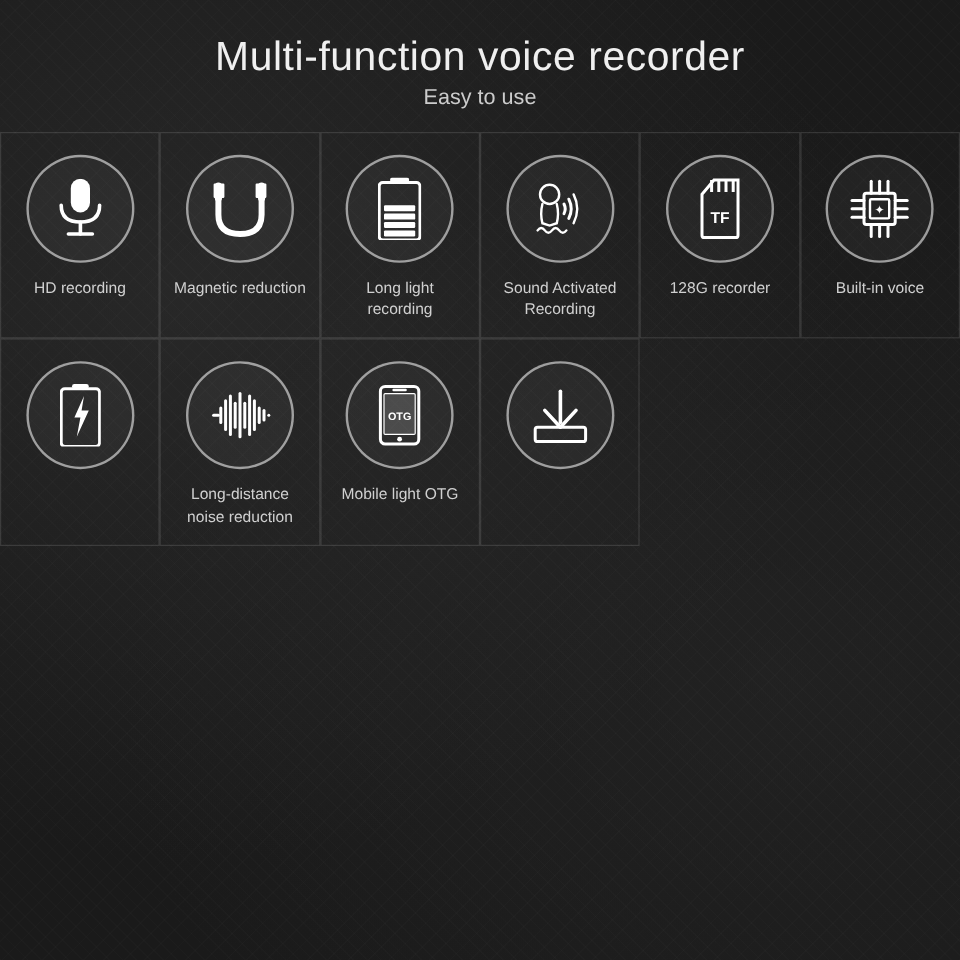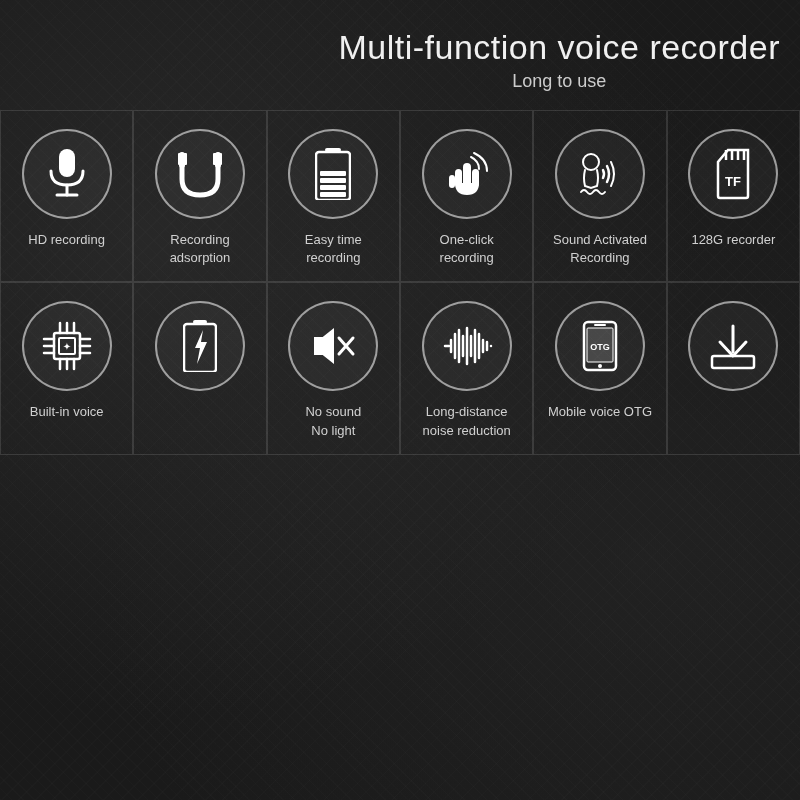--- a/index.html
+++ b/index.html
@@ -43,21 +43,21 @@
       pointer-events: none;
       z-index: 0;
     }
 
     .page-content {
       position: relative;
       z-index: 1;
       width: 100%;
       display: flex;
       flex-direction: column;
-      align-items: flex-end;
+      align-items: center;
       border-radius: 10px;
     }
 
     .header {
       text-align: center;
       padding: 28px 20px 8px;
     }
 
     .main-title {
       font-size: 34px;
@@ -114,21 +114,21 @@
       line-height: 1.4;
       font-weight: 400;
     }
   </style>
 </head>
 <body>
 
 <div class="page-content">
   <div class="header">
     <div class="main-title">Multi-function voice recorder</div>
-    <div class="sub-title">Long to use</div>
+    <div class="sub-title">Easy to use</div>
   </div>
 
   <div class="grid">
 
     <div class="grid-cell">
       <div class="icon-circle">
 
         <svg width="44" height="50" viewBox="0 0 44 50">
           <rect x="14" y="0" width="16" height="28" rx="8" fill="white"></rect>
           <path d="M6 22 Q6 36 22 36 Q38 36 38 22" stroke="white" stroke-width="3" fill="none" stroke-linecap="round"></path>
@@ -144,57 +144,38 @@
 
         <svg width="46" height="50" viewBox="0 0 46 50">
           <path d="M5 6 L5 30 Q5 46 23 46 Q41 46 41 30 L41 6" stroke="white" stroke-width="5" fill="none" stroke-linecap="round"></path>
           <line x1="5" y1="6" x2="5" y2="16" stroke="white" stroke-width="6" stroke-linecap="round"></line>
           <line x1="41" y1="6" x2="41" y2="16" stroke="white" stroke-width="6" stroke-linecap="round"></line>
           <line x1="5" y1="16" x2="5" y2="6" stroke="#333" stroke-width="3"></line>
           <rect x="1" y="4" width="9" height="12" rx="1" fill="white"></rect>
           <rect x="36" y="4" width="9" height="12" rx="1" fill="white"></rect>
         </svg>
       </div>
-      <div class="cell-label">Recording adsorption</div>
+      <div class="cell-label">Magnetic reduction</div>
     </div>
 
     <div class="grid-cell">
       <div class="icon-circle">
 
         <svg width="36" height="52" viewBox="0 0 36 52">
           <rect x="10" y="0" width="16" height="4" rx="2" fill="white"></rect>
           <rect x="1" y="4" width="34" height="48" rx="3" stroke="white" stroke-width="2.5" fill="none"></rect>
           <rect x="5" y="44" width="26" height="5" rx="1" fill="white"></rect>
           <rect x="5" y="37" width="26" height="5" rx="1" fill="white"></rect>
           <rect x="5" y="30" width="26" height="5" rx="1" fill="white"></rect>
           <rect x="5" y="23" width="26" height="5" rx="1" fill="white"></rect>
         </svg>
       </div>
-      <div class="cell-label">Easy time recording</div>
-    </div>
-
-    <div class="grid-cell">
-      <div class="icon-circle">
-
-        <svg width="44" height="50" viewBox="0 0 44 50">
-
-          <rect x="18" y="14" width="8" height="24" rx="4" fill="white"></rect>
-
-          <rect x="10" y="20" width="7" height="18" rx="3.5" fill="white"></rect>
-          <rect x="27" y="20" width="7" height="18" rx="3.5" fill="white"></rect>
-          <rect x="4" y="26" width="6" height="13" rx="3" fill="white"></rect>
-
-          <path d="M26 8 Q34 12 34 20" stroke="white" stroke-width="2" fill="none" stroke-linecap="round"></path>
-          <path d="M29 4 Q42 10 42 22" stroke="white" stroke-width="2" fill="none" stroke-linecap="round"></path>
-
-          <path d="M10 34 Q10 46 22 46 Q34 46 34 34" fill="white"></path>
-        </svg>
-      </div>
-      <div class="cell-label">One-click recording</div>
-    </div>
+      <div class="cell-label">Long light recording</div>
+    </div>
+
 
     <div class="grid-cell">
       <div class="icon-circle">
 
         <svg width="50" height="48" viewBox="0 0 50 48">
 
           <circle cx="16" cy="12" r="8" stroke="white" stroke-width="2" fill="none"></circle>
           <path d="M10 20 Q8 28 10 36 L16 38 L22 36 Q24 28 22 20" stroke="white" stroke-width="2" fill="none" stroke-linecap="round"></path>
 
           <path d="M28 20 Q30 24 28 28" stroke="white" stroke-width="2.5" fill="none" stroke-linecap="round"></path>
@@ -258,33 +239,20 @@
 
         <svg width="34" height="52" viewBox="0 0 34 52">
           <rect x="10" y="0" width="14" height="4" rx="2" fill="white"></rect>
           <rect x="1" y="4" width="32" height="48" rx="3" stroke="white" stroke-width="2.5" fill="none"></rect>
 
           <path d="M20 10 L12 28 L17 28 L14 44 L24 22 L18 22 Z" fill="white"></path>
         </svg>
       </div>
     </div>
 
-    <div class="grid-cell">
-      <div class="icon-circle">
-
-        <svg width="48" height="44" viewBox="0 0 48 44">
-
-          <polygon points="6,14 14,14 24,6 24,38 14,30 6,30" stroke="white" stroke-width="2" fill="white"></polygon>
-
-          <line x1="30" y1="14" x2="44" y2="30" stroke="white" stroke-width="3" stroke-linecap="round"></line>
-          <line x1="44" y1="14" x2="30" y2="30" stroke="white" stroke-width="3" stroke-linecap="round"></line>
-        </svg>
-      </div>
-      <div class="cell-label">No sound<br>No light</div>
-    </div>
 
     <div class="grid-cell">
       <div class="icon-circle">
 
         <svg width="52" height="44" viewBox="0 0 52 44">
           <line x1="4" y1="22" x2="8" y2="22" stroke="white" stroke-width="2.5" stroke-linecap="round"></line>
           <line x1="10" y1="16" x2="10" y2="28" stroke="white" stroke-width="2.5" stroke-linecap="round"></line>
           <line x1="14" y1="10" x2="14" y2="34" stroke="white" stroke-width="2.5" stroke-linecap="round"></line>
           <line x1="18" y1="6" x2="18" y2="38" stroke="white" stroke-width="2.5" stroke-linecap="round"></line>
           <line x1="22" y1="12" x2="22" y2="32" stroke="white" stroke-width="2.5" stroke-linecap="round"></line>
@@ -308,21 +276,21 @@
 
           <rect x="7" y="8" width="26" height="34" rx="1" fill="rgba(255,255,255,0.15)" stroke="white" stroke-width="1"></rect>
 
           <text x="20" y="30" text-anchor="middle" fill="white" font-size="9" font-weight="bold" font-family="Arial">OTG</text>
 
           <circle cx="20" cy="46" r="2" fill="white"></circle>
 
           <line x1="15" y1="5" x2="25" y2="5" stroke="white" stroke-width="2" stroke-linecap="round"></line>
         </svg>
       </div>
-      <div class="cell-label">Mobile voice OTG</div>
+      <div class="cell-label">Mobile light OTG</div>
     </div>
 
     <div class="grid-cell">
       <div class="icon-circle">
 
         <svg width="46" height="48" viewBox="0 0 46 48">
 
           <rect x="2" y="34" width="42" height="12" rx="2" stroke="white" stroke-width="2.5" fill="none"></rect>
 
           <line x1="23" y1="4" x2="23" y2="30" stroke="white" stroke-width="3" stroke-linecap="round"></line>

